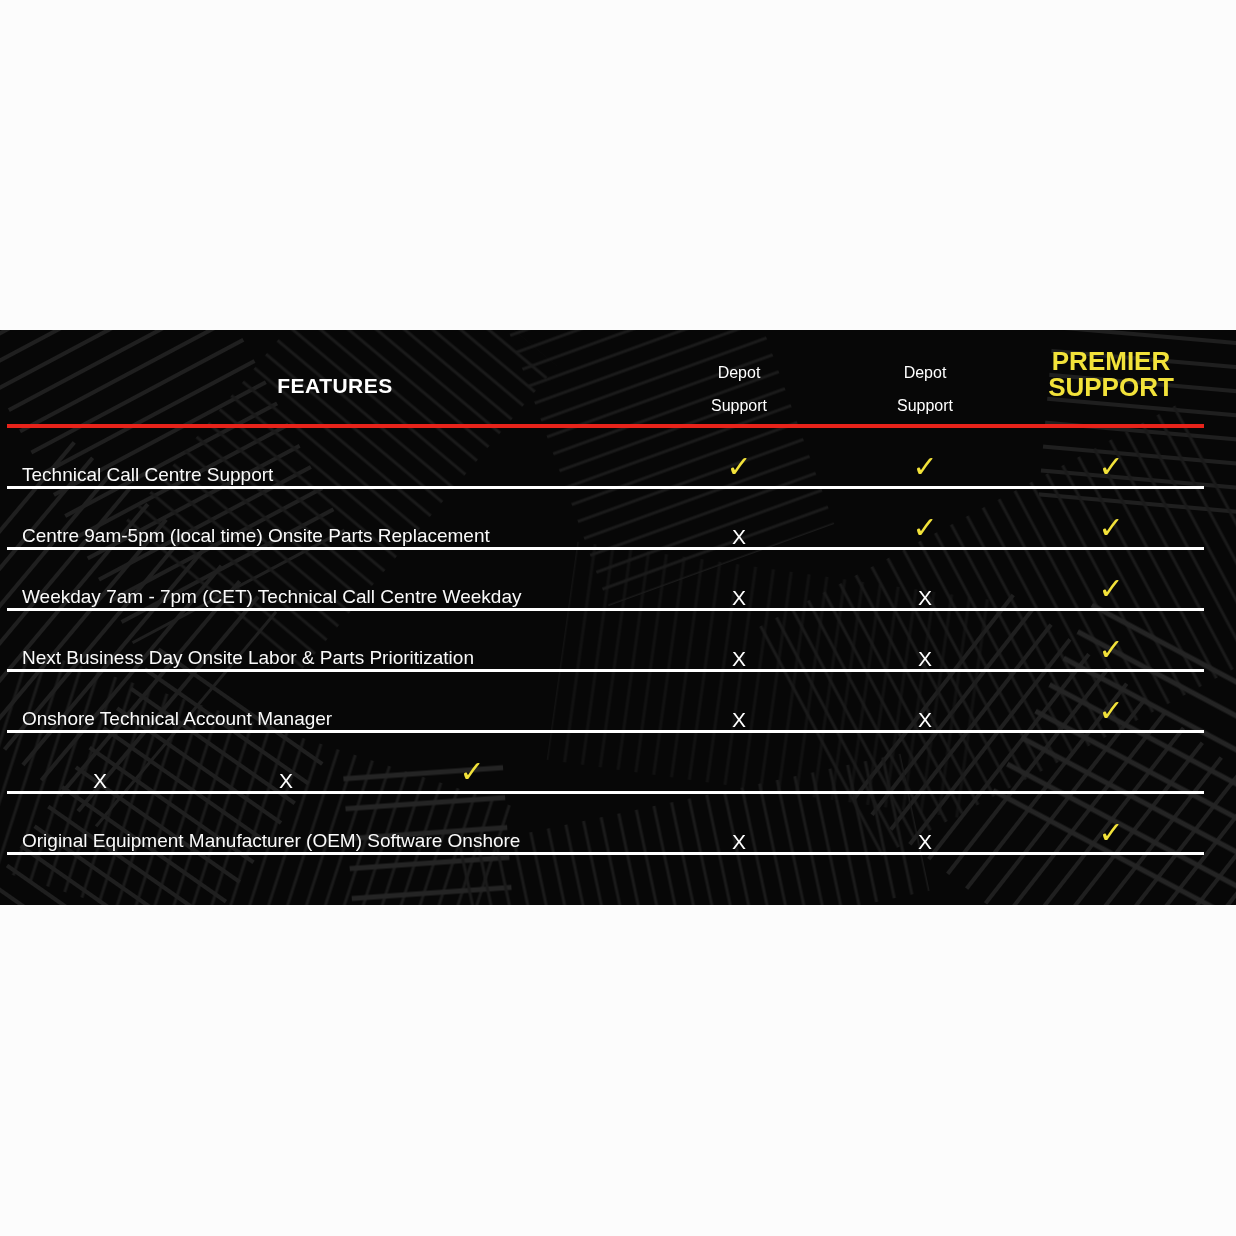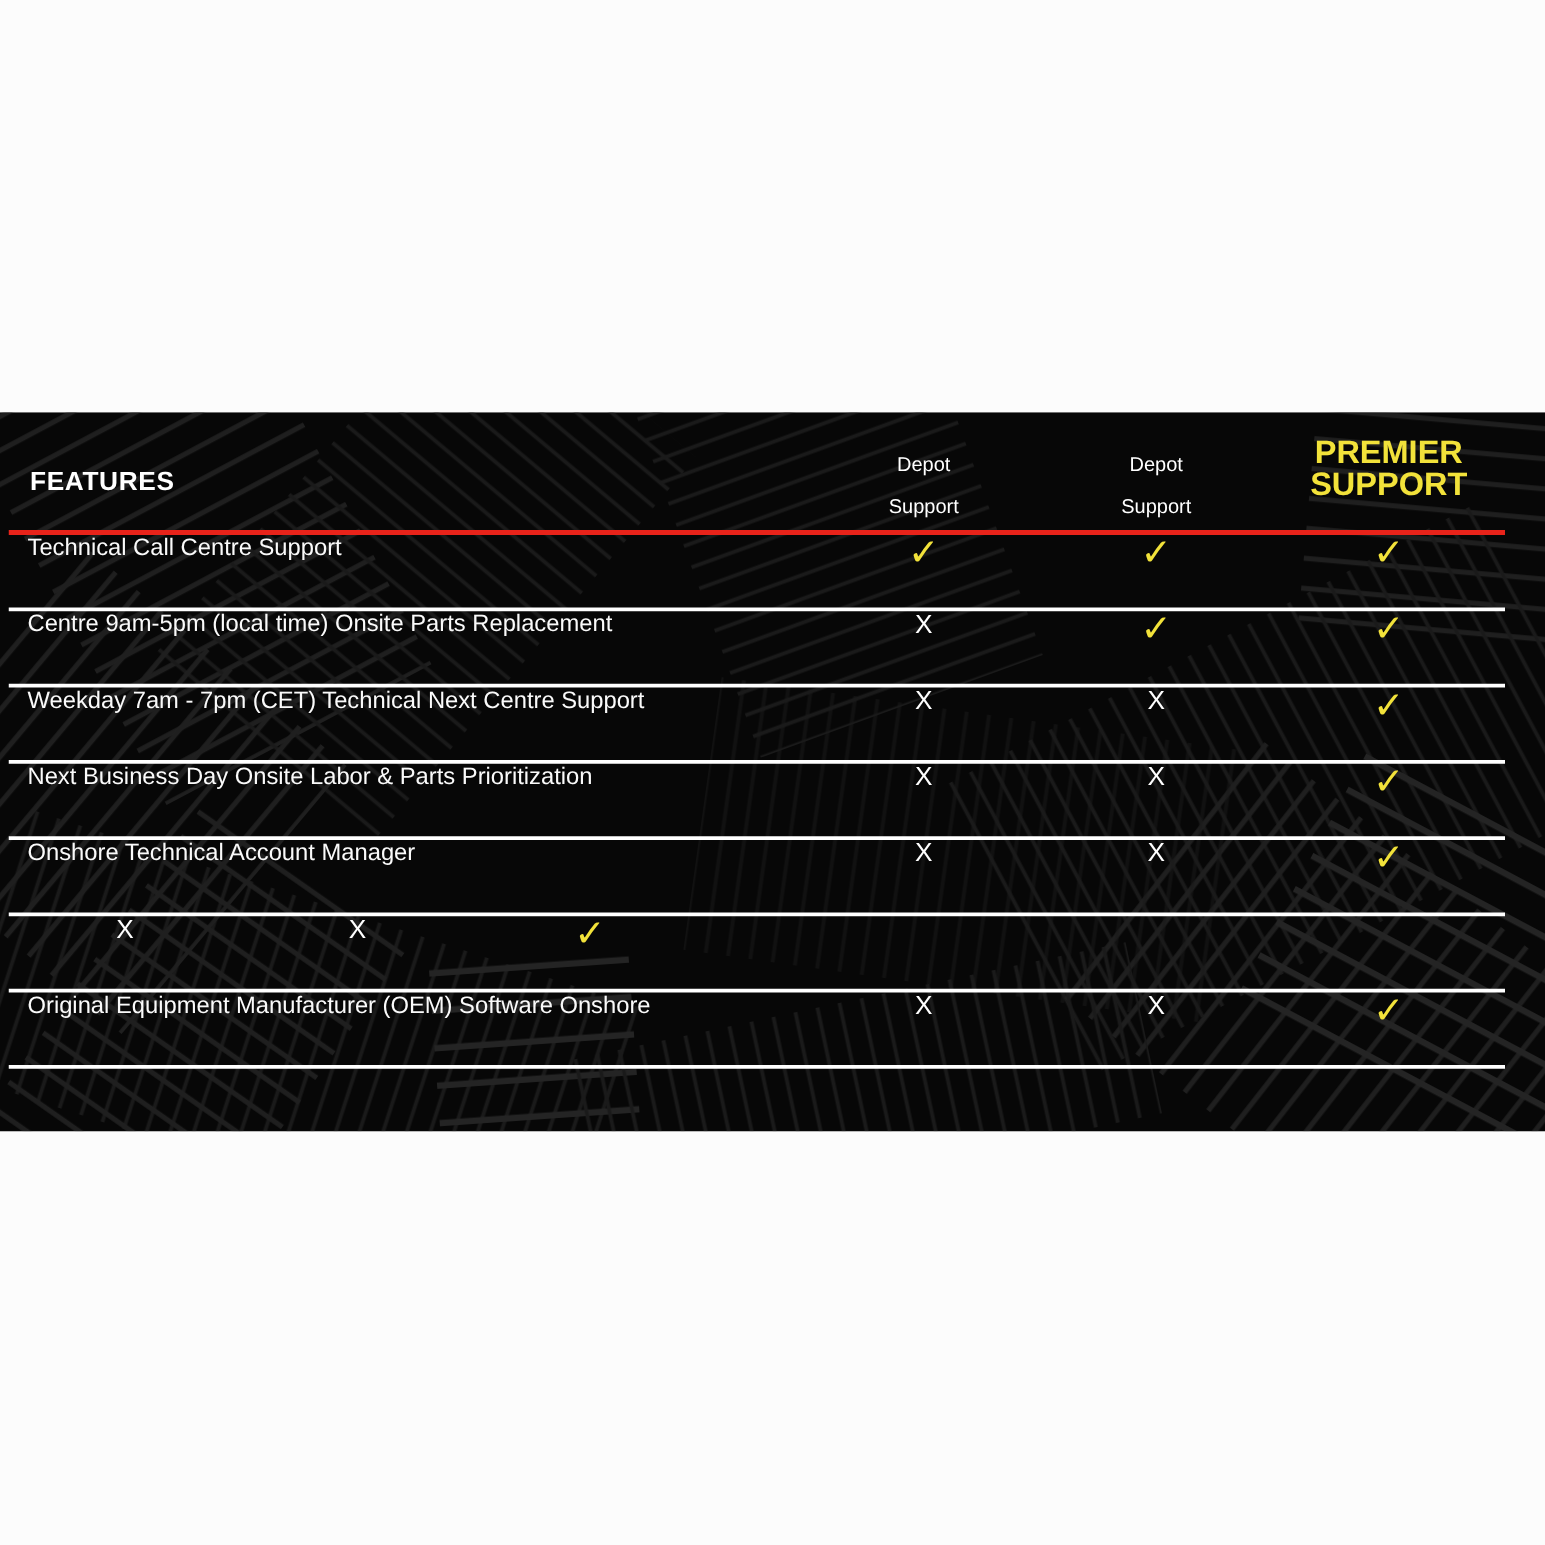--- a/index.html
+++ b/index.html
@@ -34,20 +34,21 @@
   }
   .header-feature {
     flex: 0 0 639px;
     box-sizing: border-box;
     padding-left: 17px;
     color: #ffffff;
     font-size: 21px;
     font-weight: bold;
     letter-spacing: 0.5px;
     margin-bottom: 26px;
+    text-align: center;
   }
   .col-header {
     flex: 0 0 186px;
     text-align: center;
     color: #ffffff;
     font-size: 16px;
     line-height: 33px;
     margin-bottom: 2px;
   }
   .col-header span { display: block; }
@@ -56,21 +57,21 @@
     font-weight: bold;
     font-size: 26px;
     line-height: 26px;
     margin-bottom: 24px;
   }
   .row {
     display: flex;
     height: 61px;
     box-sizing: border-box;
     border-bottom: 3px solid #ffffff;
-    align-items: flex-start;
+    align-items: flex-end;
   }
   .cell-feature {
     flex: 0 0 639px;
     box-sizing: border-box;
     padding-left: 15px;
     color: #fafafa;
     font-size: 19px;
   }
   .cell-mark {
     flex: 0 0 186px;
@@ -153,21 +154,21 @@
     </div>
 
     <div class="row">
       <div class="cell-feature">Centre 9am-5pm (local time) Onsite Parts Replacement</div>
       <div class="cell-mark mark-cross">X</div>
       <div class="cell-mark mark-check">✓</div>
       <div class="cell-mark mark-check">✓</div>
     </div>
 
     <div class="row">
-      <div class="cell-feature">Weekday 7am - 7pm (CET) Technical Next Centre Support</div>
+      <div class="cell-feature">Weekday 7am - 7pm (CET) Technical Call Centre Weekday</div>
       <div class="cell-mark mark-cross">X</div>
       <div class="cell-mark mark-cross">X</div>
       <div class="cell-mark mark-check">✓</div>
     </div>
 
     <div class="row">
       <div class="cell-feature">Next Business Day Onsite Labor &amp; Parts Prioritization</div>
       <div class="cell-mark mark-cross">X</div>
       <div class="cell-mark mark-cross">X</div>
       <div class="cell-mark mark-check">✓</div>

